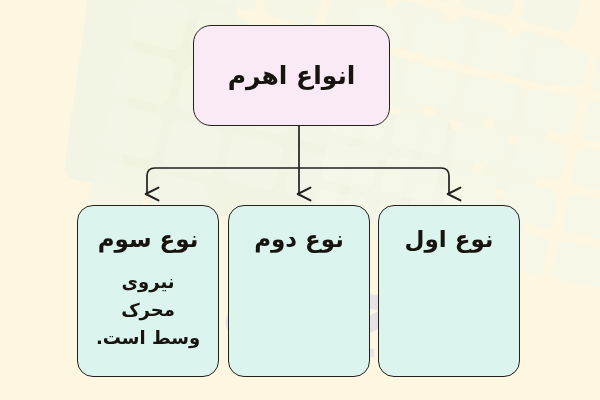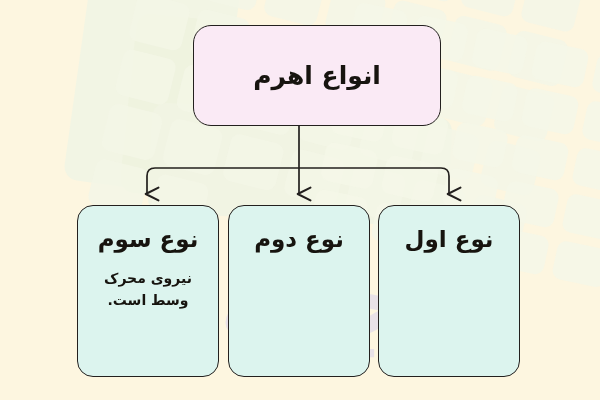--- a/index.html
+++ b/index.html
@@ -114,21 +114,21 @@
     color: #17140f;
     display: flex;
     flex-direction: column;
     align-items: center;
     justify-content: center;
   }
 
   .node.root {
     left: 193px;
     top: 25px;
-    width: 248px;
+    width: 197px;
     height: 101px;
     background: #faeaf5;
     border-radius: 18px;
   }
   .node.root .node-title {
     font-size: 25px;
     font-weight: 700;
     letter-spacing: .5px;
   }
 
@@ -144,21 +144,21 @@
   .node.leaf.leaf-2 { left: 228px; }
   .node.leaf.leaf-1 { left: 378px; }
 
   .node.leaf .node-title {
     font-size: 23px;
     font-weight: 700;
     margin: 4px 0 16px;
     line-height: 1.15;
   }
   .node.leaf .node-body {
-    font-size: 14px;
+    font-size: 18px;
     font-weight: 600;
     line-height: 1.55;
     padding: 0 6px;
   }
 </style>
 </head>
 <body>
 
 <div id="stage">
 

